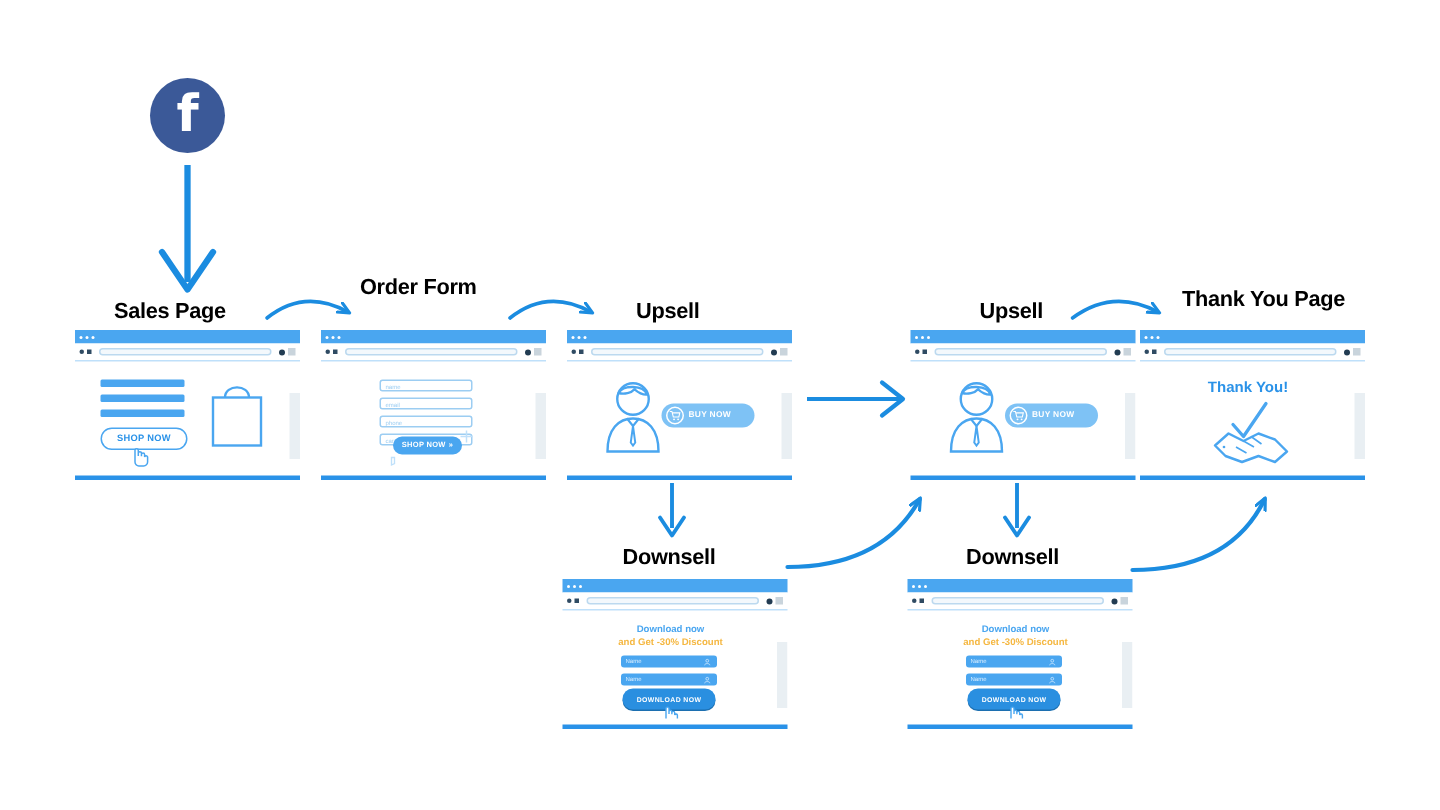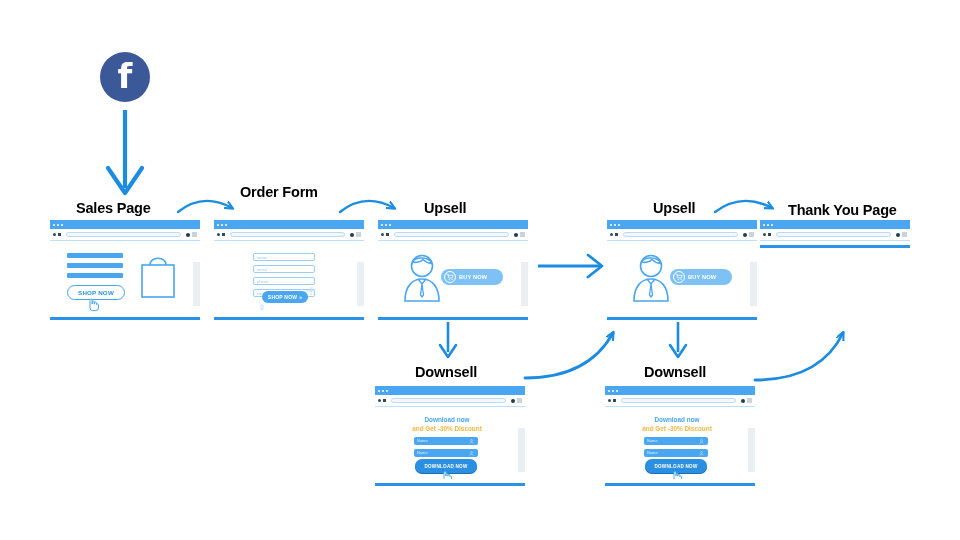--- a/index.html
+++ b/index.html
@@ -274,21 +274,21 @@
 
     <path d="M715,212 Q742,192 772,208" fill="none" stroke="#1b8ce0" stroke-width="2.4" stroke-linecap="round" marker-end="url(#ah)"></path>
 
     <path d="M755,380 Q820,380 843,333" fill="none" stroke="#1b8ce0" stroke-width="2.8" stroke-linecap="round" marker-end="url(#ah)"></path>
   </svg>
 
   <div class="step-label" style="left:76px;  top:200px;">Sales Page</div>
   <div class="step-label" style="left:240px; top:184px;">Order Form</div>
   <div class="step-label" style="left:424px; top:200px;">Upsell</div>
   <div class="step-label" style="left:653px; top:200px;">Upsell</div>
-  <div class="step-label" style="left:788px; top:202px;">Thank You Page</div>
+  <div class="step-label" style="left:788px; top:192px;">Thank You Page</div>
   <div class="step-label" style="left:415px; top:364px;">Downsell</div>
   <div class="step-label" style="left:644px; top:364px;">Downsell</div>
 
   <div class="browser" style="left:50px; top:220px;">
     <div class="titlebar">
       <span class="dot"></span>
       <span class="dot"></span>
       <span class="dot"></span>
     </div>
     <div class="toolbar">
@@ -433,20 +433,30 @@
       <span class="dot"></span>
       <span class="dot"></span>
       <span class="dot"></span>
     </div>
     <div class="toolbar">
       <span class="navdot"></span>
       <span class="navdot sq"></span>
       <span class="urlbar"></span>
       <span class="gear"></span>
       <span class="menu"></span>
+    </div>
+    <div class="viewport">
+      <div class="side-shade"></div>
+      <div class="ty-title">Thank You!</div>
+      <svg class="abs" style="left:45px; top:26px;" width="56" height="44" viewBox="0 0 56 44">
+        <path d="M16,16 L23,24 L38,2" fill="none" stroke="#4aa6f0" stroke-width="2.2" stroke-linecap="round" stroke-linejoin="round"></path>
+        <path d="M4,30 L13,22 L23,27 L33,22 L44,26 L52,34 L44,41 L33,37 L22,41 L11,37 Z" fill="none" stroke="#4aa6f0" stroke-width="1.6" stroke-linejoin="round"></path>
+        <path d="M23,27 L30,31 M28,24 L35,29 M18,31 L25,35" fill="none" stroke="#4aa6f0" stroke-width="1.1"></path>
+        <circle cx="10" cy="31" r="0.9" fill="#4aa6f0"></circle>
+      </svg>
     </div>
     <div class="basebar"></div>
   </div>
 
   <div class="browser" style="left:375px; top:386px;">
     <div class="titlebar">
       <span class="dot"></span>
       <span class="dot"></span>
       <span class="dot"></span>
     </div>

